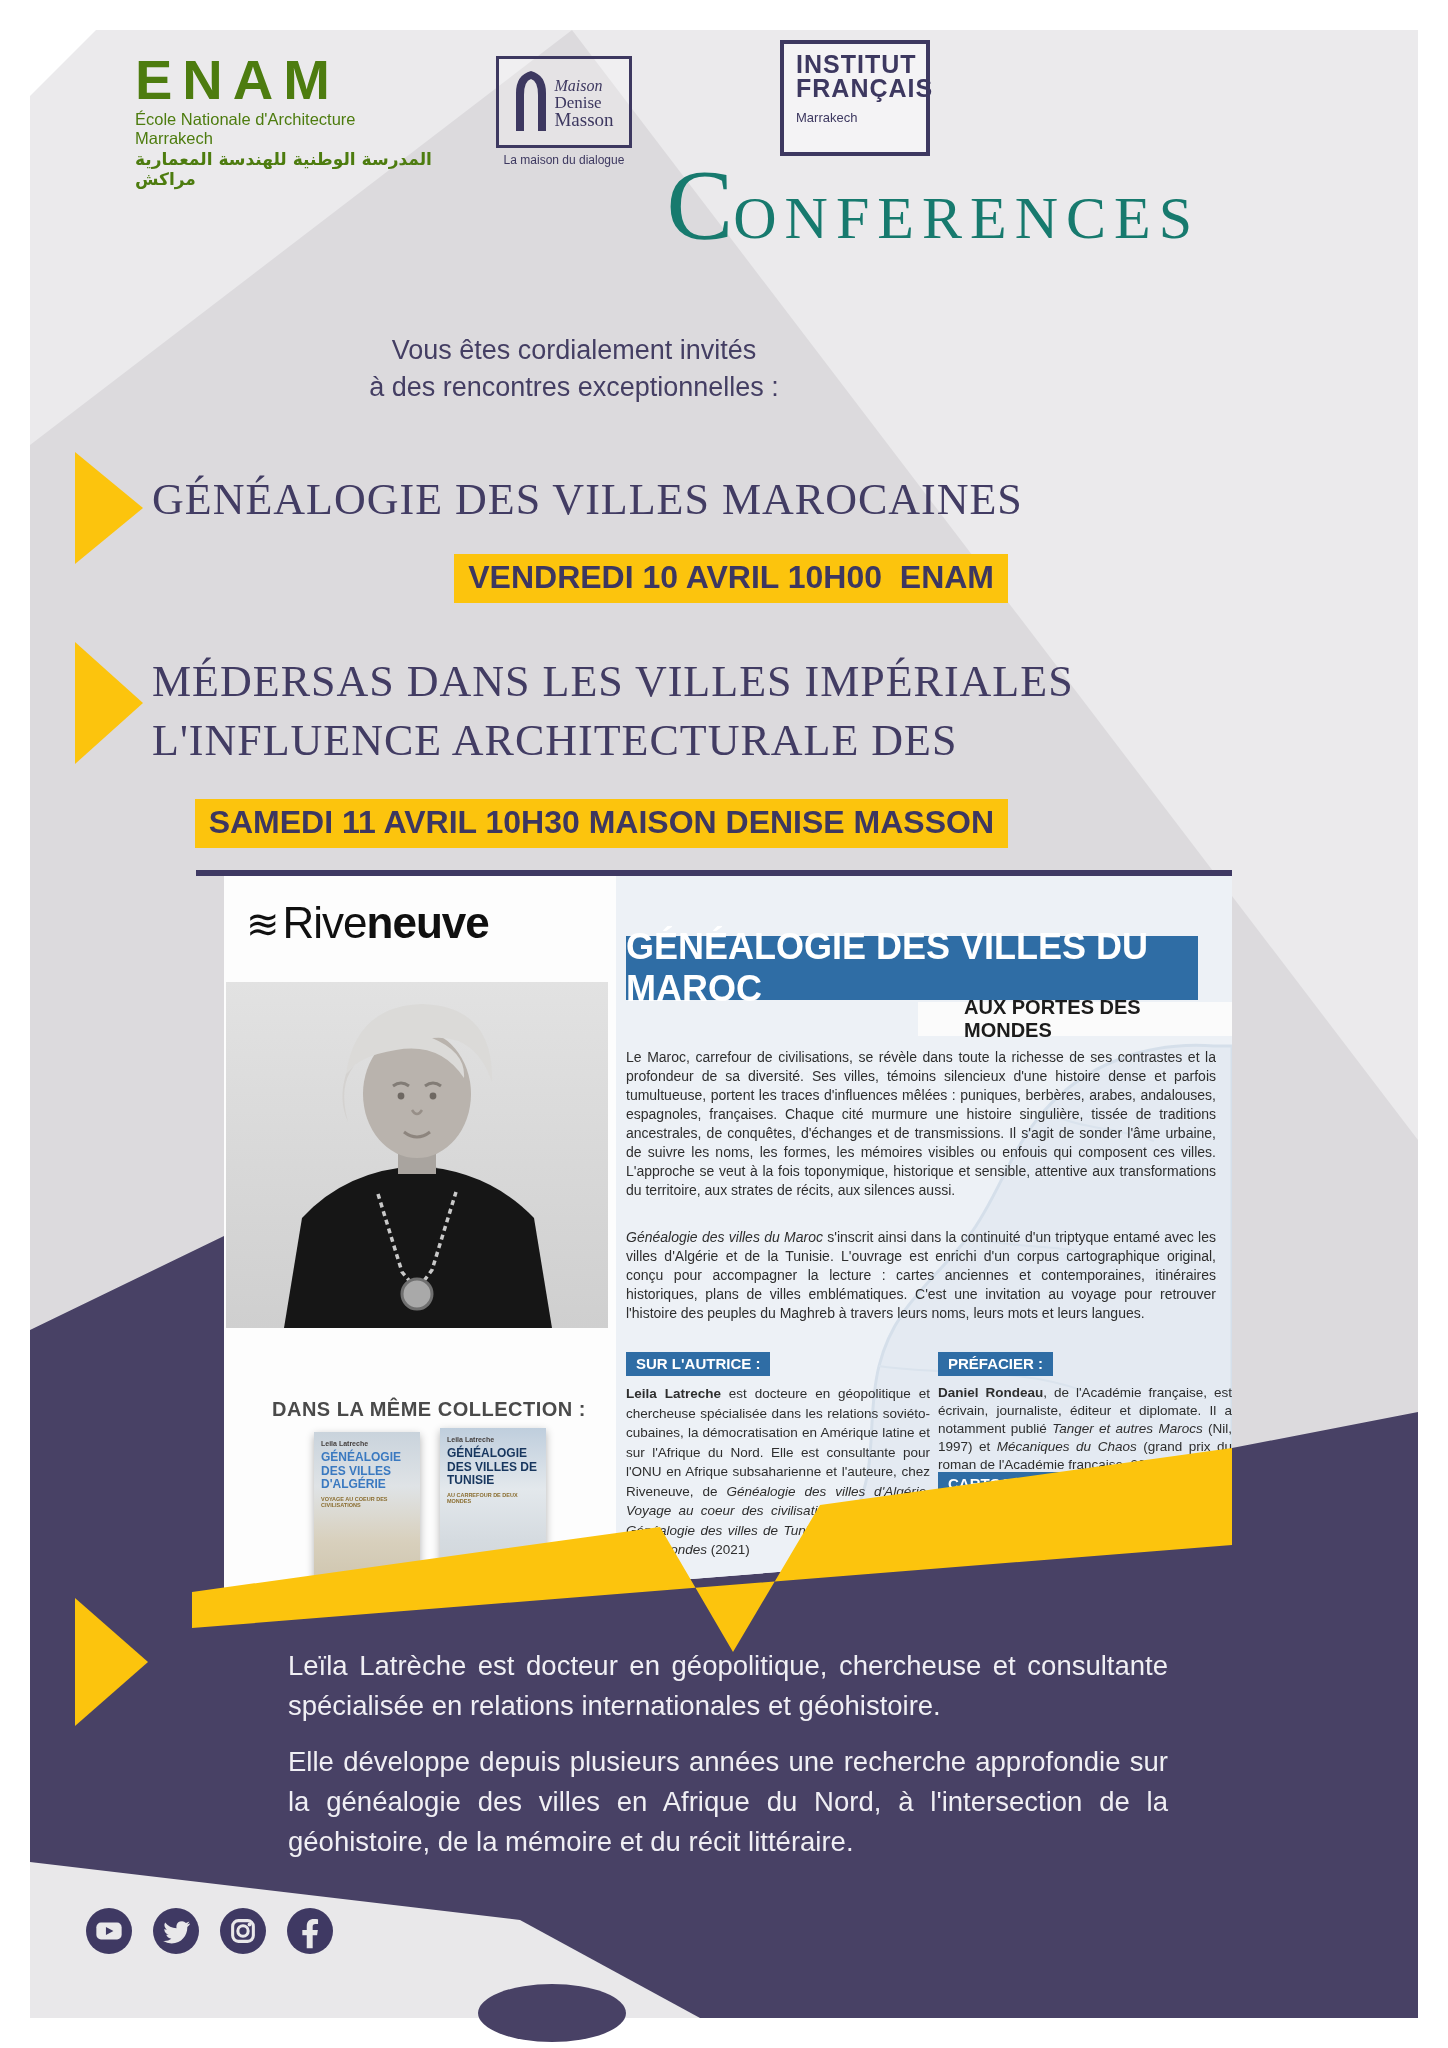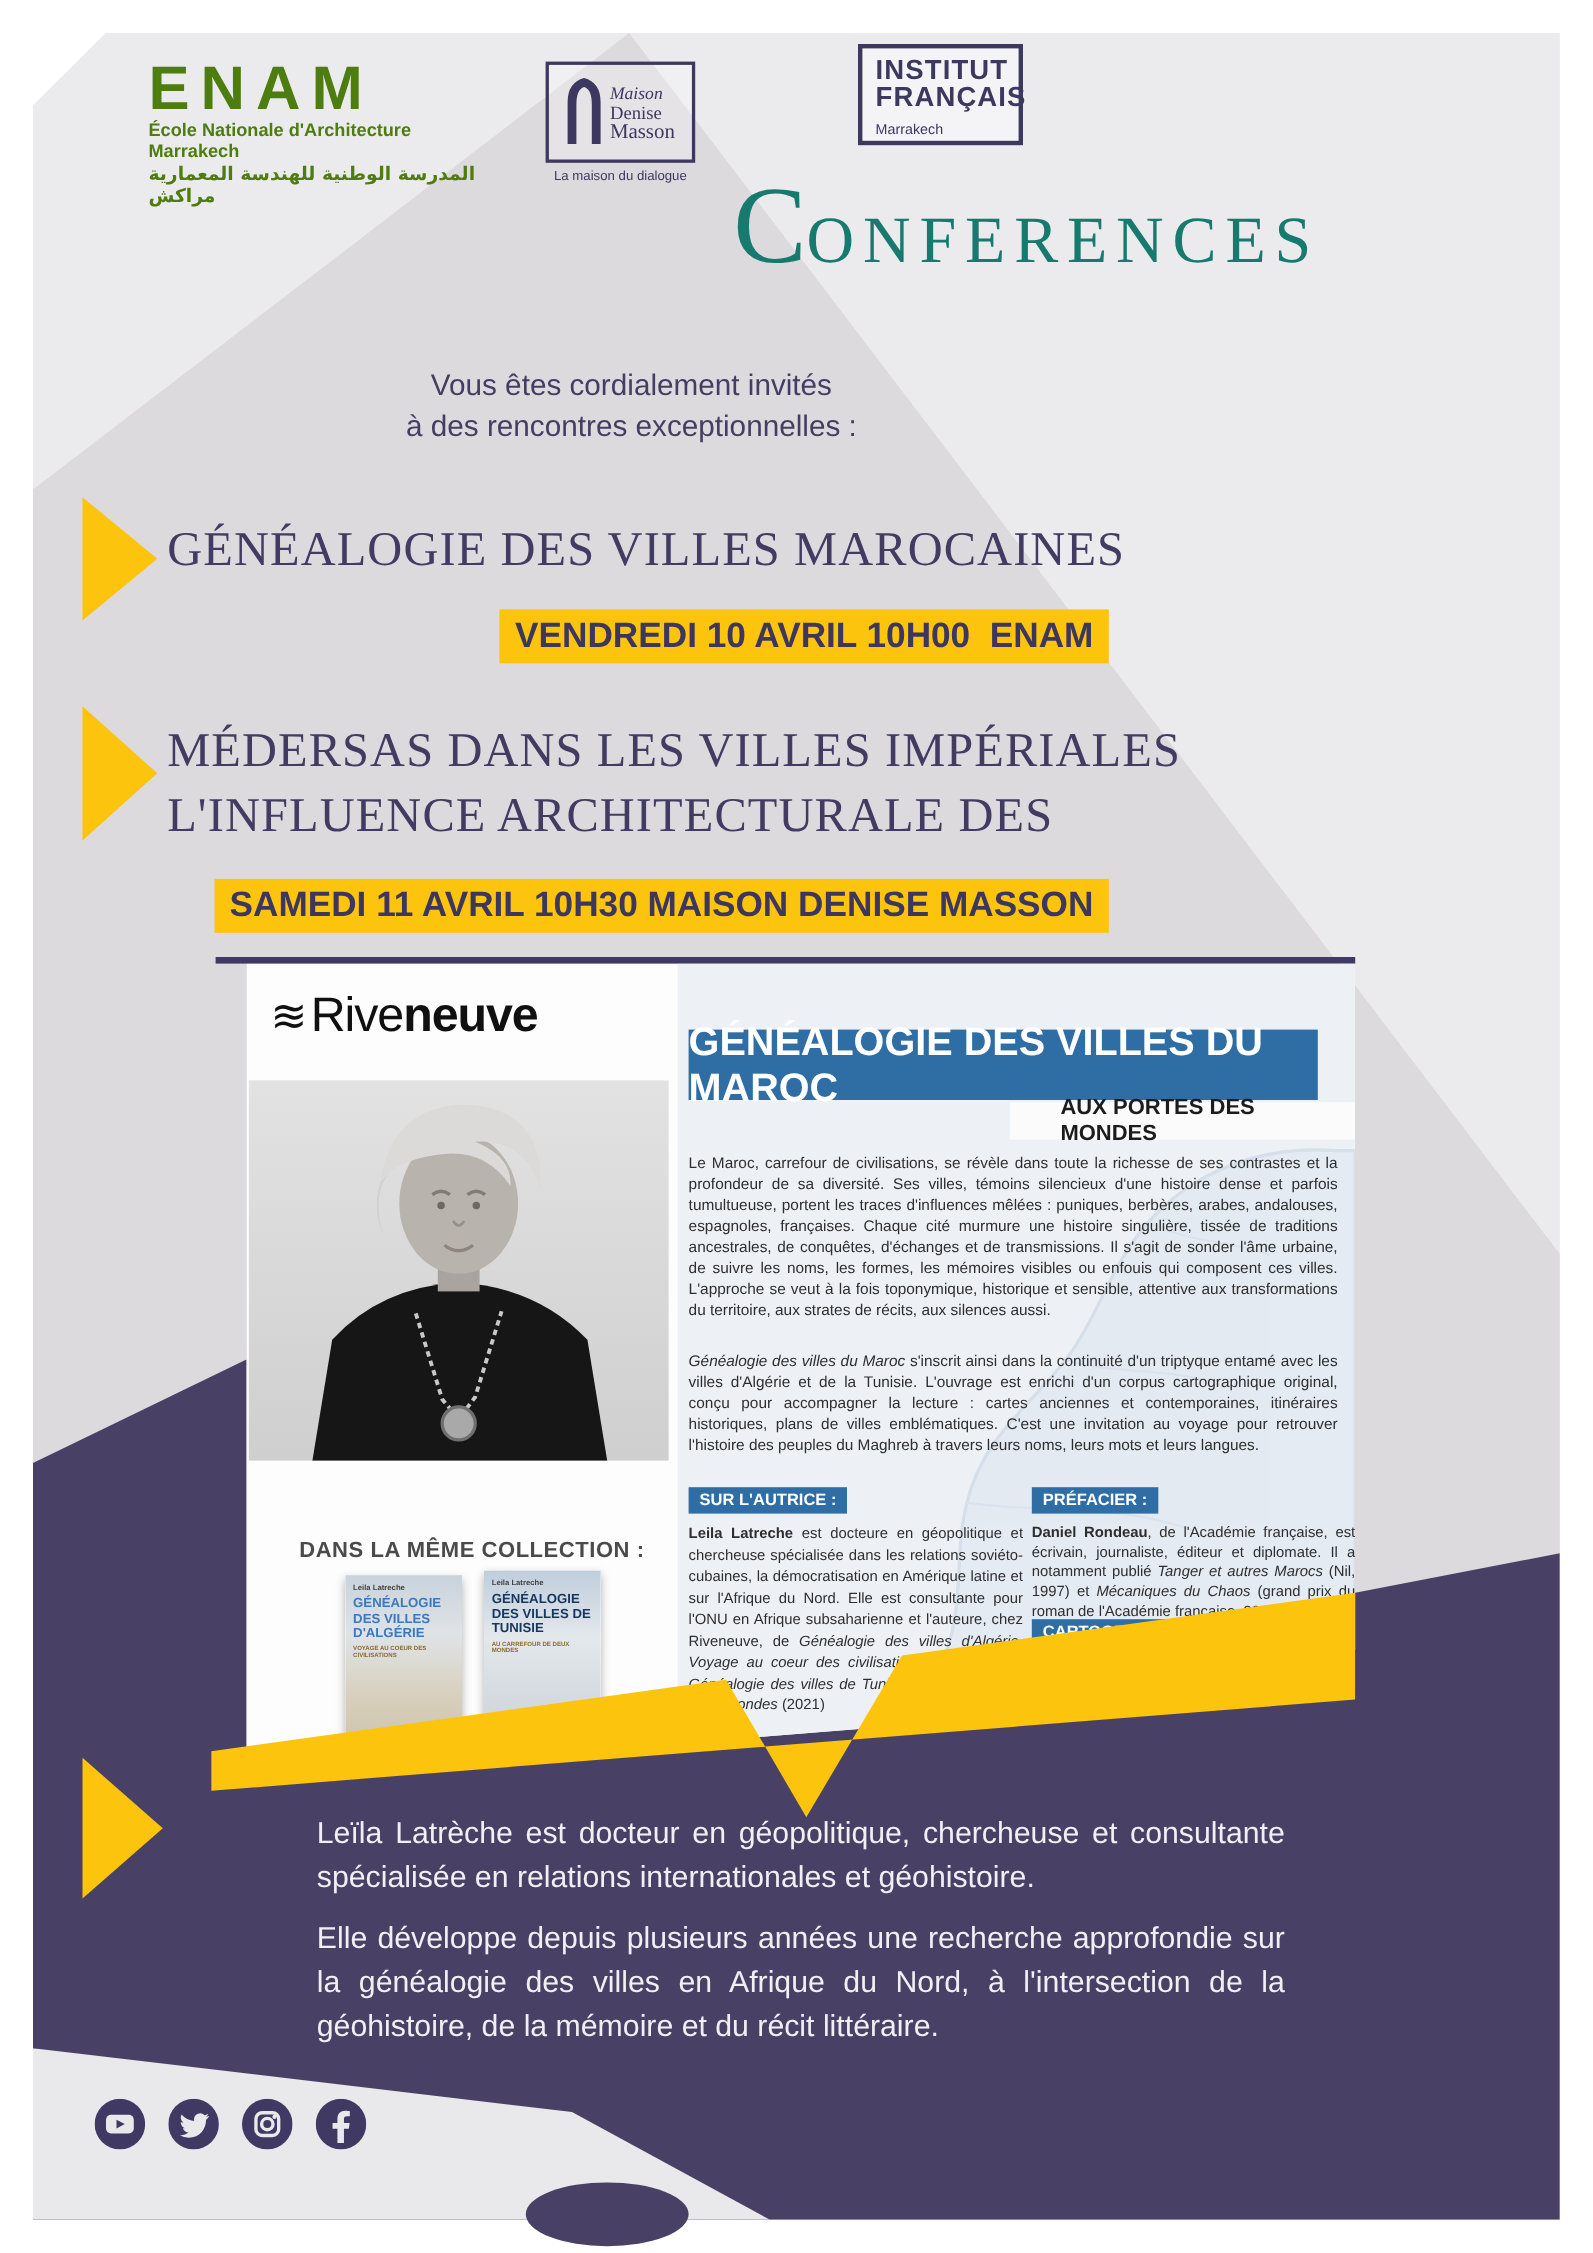--- a/index.html
+++ b/index.html
@@ -12,30 +12,30 @@
         clip-path:polygon(572px 30px,30px 445px,30px 2018px,1418px 2018px,1418px 1140px);}
   .corner-cut{left:30px;top:30px;width:0;height:0;border-top:66px solid #ffffff;border-right:66px solid transparent;}
   .purple-main{left:0;top:0;width:1448px;height:2048px;background:#484165;
         clip-path:polygon(30px 1330px,224px 1236px,224px 1620px,1232px 1500px,1232px 1448px,1418px 1412px,1418px 2018px,30px 2018px);}
   .gray-wedge{left:0;top:0;width:1448px;height:2048px;background:#e9e8ea;
         clip-path:polygon(30px 1862px,520px 1920px,700px 2018px,30px 2018px);z-index:7;}
   .purple-bump{left:478px;top:1984px;width:148px;height:58px;background:#484165;border-radius:50%;z-index:8;}
   
   .enam{left:135px;top:52px;width:300px;color:#4d7c0f;z-index:3;}
   .enam .mark{font-size:56px;font-weight:800;letter-spacing:10px;line-height:56px;}
-  .enam .fr{font-size:16.5px;font-weight:700;margin-top:2px;}
+  .enam .fr{font-size:16.5px;font-weight:400;margin-top:2px;}
   .enam .ar{font-size:17px;font-weight:700;margin-top:1px;font-family:"DejaVu Sans",sans-serif;}
   .mdm{left:496px;top:56px;width:136px;z-index:3;text-align:center;}
   .mdm .box{border:3px solid #3d3860;width:130px;height:86px;display:flex;align-items:center;justify-content:center;gap:6px;background:rgba(255,255,255,0.25);}
   .mdm .names{text-align:left;color:#3d3860;font-family:"Liberation Serif",serif;line-height:17px;}
   .mdm .n1{font-size:16px;font-style:italic;}
   .mdm .n2{font-size:17px;}
   .mdm .n3{font-size:19px;}
   .mdm .tag{font-size:12px;color:#3d3860;margin-top:5px;}
-  .iflog{left:780px;top:40px;width:150px;height:92px;border:4px solid #3d3860;background:#f4f3f5;z-index:3;padding:8px 0 0 12px;box-sizing:border-box;}
+  .iflog{left:780px;top:40px;width:150px;height:116px;border:4px solid #3d3860;background:#f4f3f5;z-index:3;padding:8px 0 0 12px;box-sizing:border-box;}
   .iflog .l{font-size:25px;font-weight:800;letter-spacing:1px;line-height:24px;color:#3d3860;}
   .iflog .c{font-size:13px;color:#3d3860;margin-top:10px;}
   
   .conf{left:0;top:160px;width:1200px;text-align:right;color:#177a6e;font-family:"Liberation Serif",serif;z-index:3;}
   .conf .ini{font-size:100px;line-height:90px;}
   .conf .rest{font-size:60px;letter-spacing:8px;}
   .sub{left:0;top:332px;width:1148px;text-align:center;color:#443e63;font-size:27px;line-height:37px;font-weight:500;z-index:3;}
   
   .tri{width:0;height:0;z-index:3;}
   .tri1{left:75px;top:452px;border-top:56px solid transparent;border-bottom:56px solid transparent;border-left:68px solid #fcc40d;}

